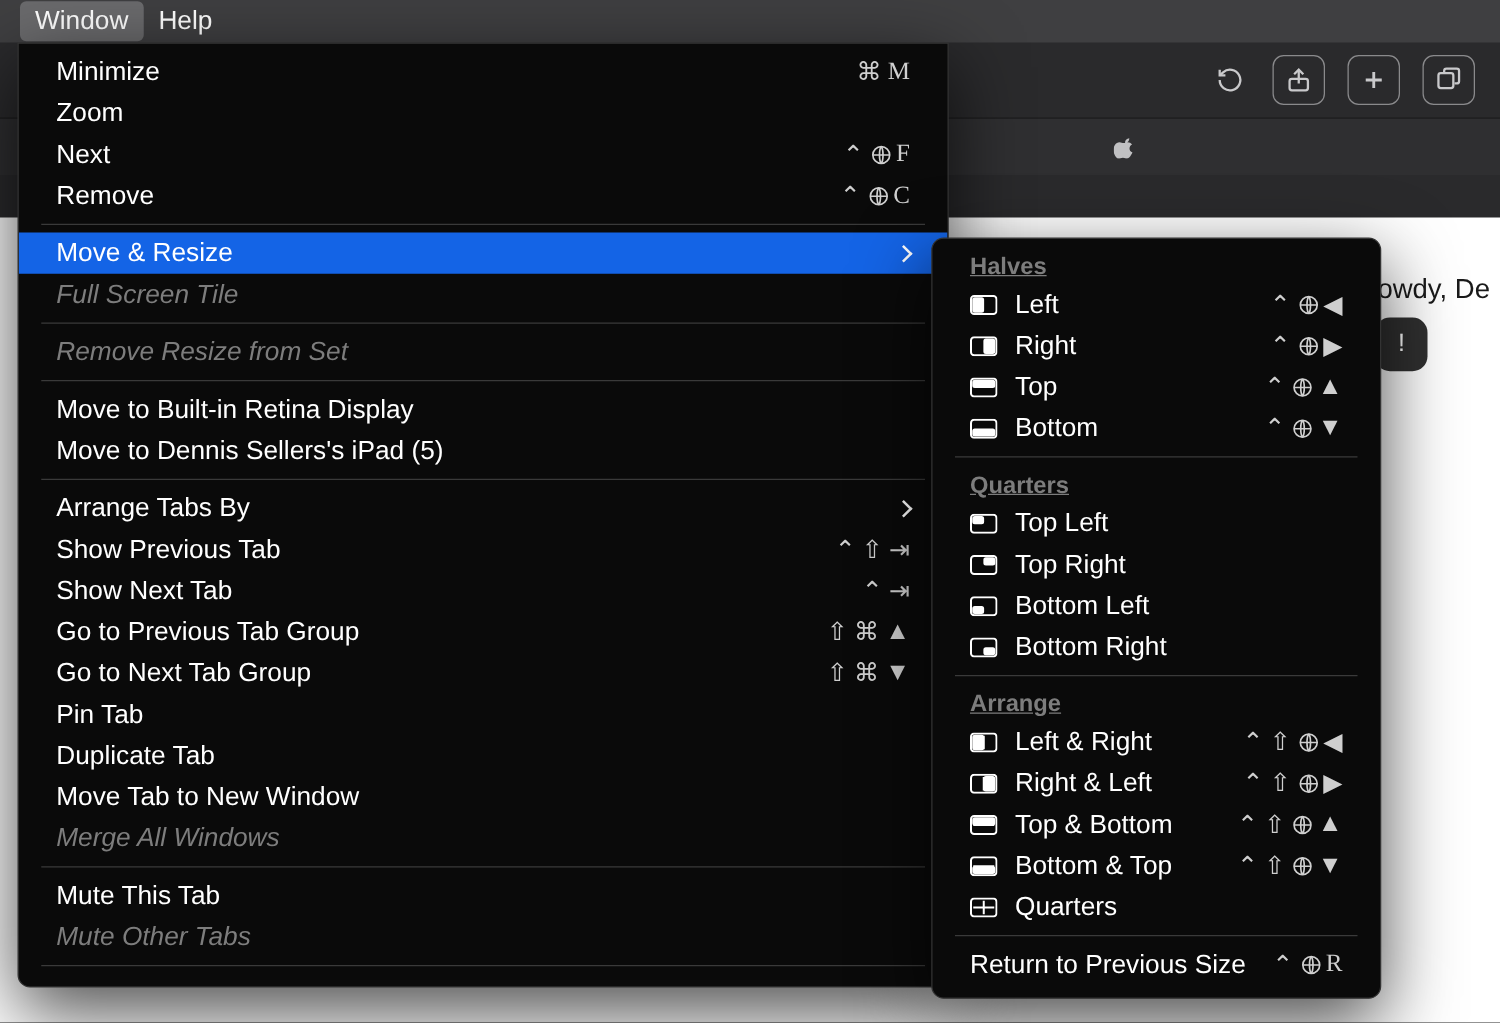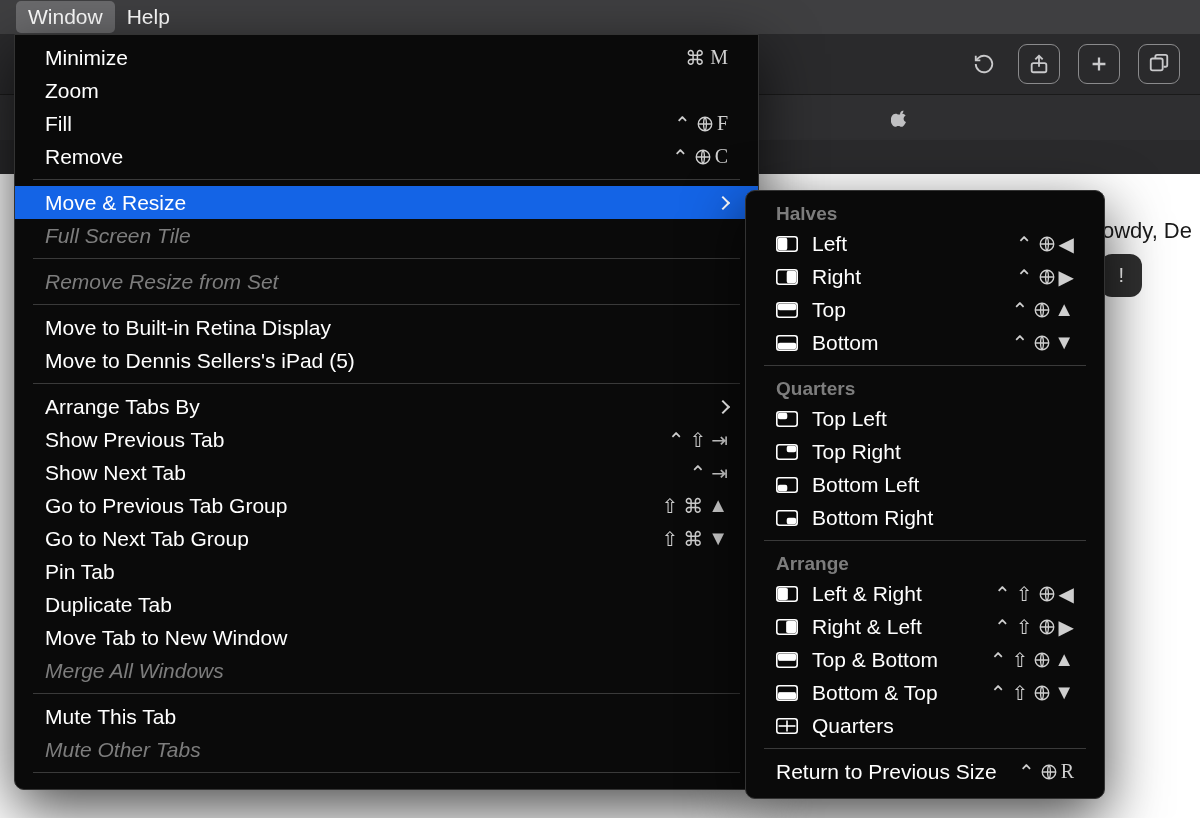--- a/index.html
+++ b/index.html
@@ -39,21 +39,21 @@
   .menu{position:absolute;background:#0a0a0a;border:1px solid #333;border-radius:10px;box-shadow:0 20px 60px rgba(0,0,0,.7);padding:6px 0 10px;overflow:hidden;}
   .menu.main{left:14px;top:34px;width:745px;border-top-left-radius:0;border-top-right-radius:0;z-index:10;}
   .menu.sub{left:745px;top:190px;width:360px;z-index:11;}
   .mrow{display:flex;align-items:center;height:33px;padding:0 28px 0 30px;color:var(--text);font-size:21px;position:relative;}
   .mrow.disabled{color:var(--text-dim);font-style:italic;}
   .mrow.selected{background:var(--sel);}
   .mrow .lab{flex:1;white-space:nowrap;}
   .mrow .sc{color:#cfcfcf;font-size:20px;letter-spacing:2px;display:flex;align-items:center;gap:3px;}
   .mrow .chev{width:10px;height:10px;border-top:2.5px solid currentColor;border-right:2.5px solid currentColor;transform:rotate(45deg);margin-right:2px;}
   .msep{height:1px;background:var(--sep);margin:6px 18px;}
-  .mhdr{color:var(--text-dim);font-size:19px;font-weight:600;padding:6px 30px 2px;}
+  .mhdr{color:var(--text-dim);font-size:19px;font-weight:600;padding:6px 30px 2px;text-decoration:underline;}
   .mrow .ico{width:22px;height:16px;margin-right:14px;flex:none;display:flex;align-items:center;justify-content:center;}
   .mrow .ico svg{width:22px;height:16px;}
   .sc svg{width:18px;height:18px;}
   .sc .glyph{font-family:-apple-system;}
 
 </style>
 </head>
 <body>
 
 <div class="menubar">
@@ -109,21 +109,21 @@
       <span class="lab">Minimize</span>
       <span class="sc">
         <span class="glyph">⌘</span>
         <span class="glyph">M</span>
       </span>
     </div>
     <div class="mrow">
       <span class="lab">Zoom</span>
     </div>
     <div class="mrow">
-      <span class="lab">Fill</span>
+      <span class="lab">Next</span>
       <span class="sc">
         <span class="glyph">⌃</span>
         <svg viewBox="0 0 24 24" fill="none" stroke="currentColor" stroke-width="1.8">
           <circle cx="12" cy="12" r="9"></circle>
           <path d="M3 12h18M12 3c2.5 3 2.5 15 0 18M12 3c-2.5 3-2.5 15 0 18"></path>
         </svg>
         <span class="glyph">F</span>
       </span>
     </div>
     <div class="mrow">

